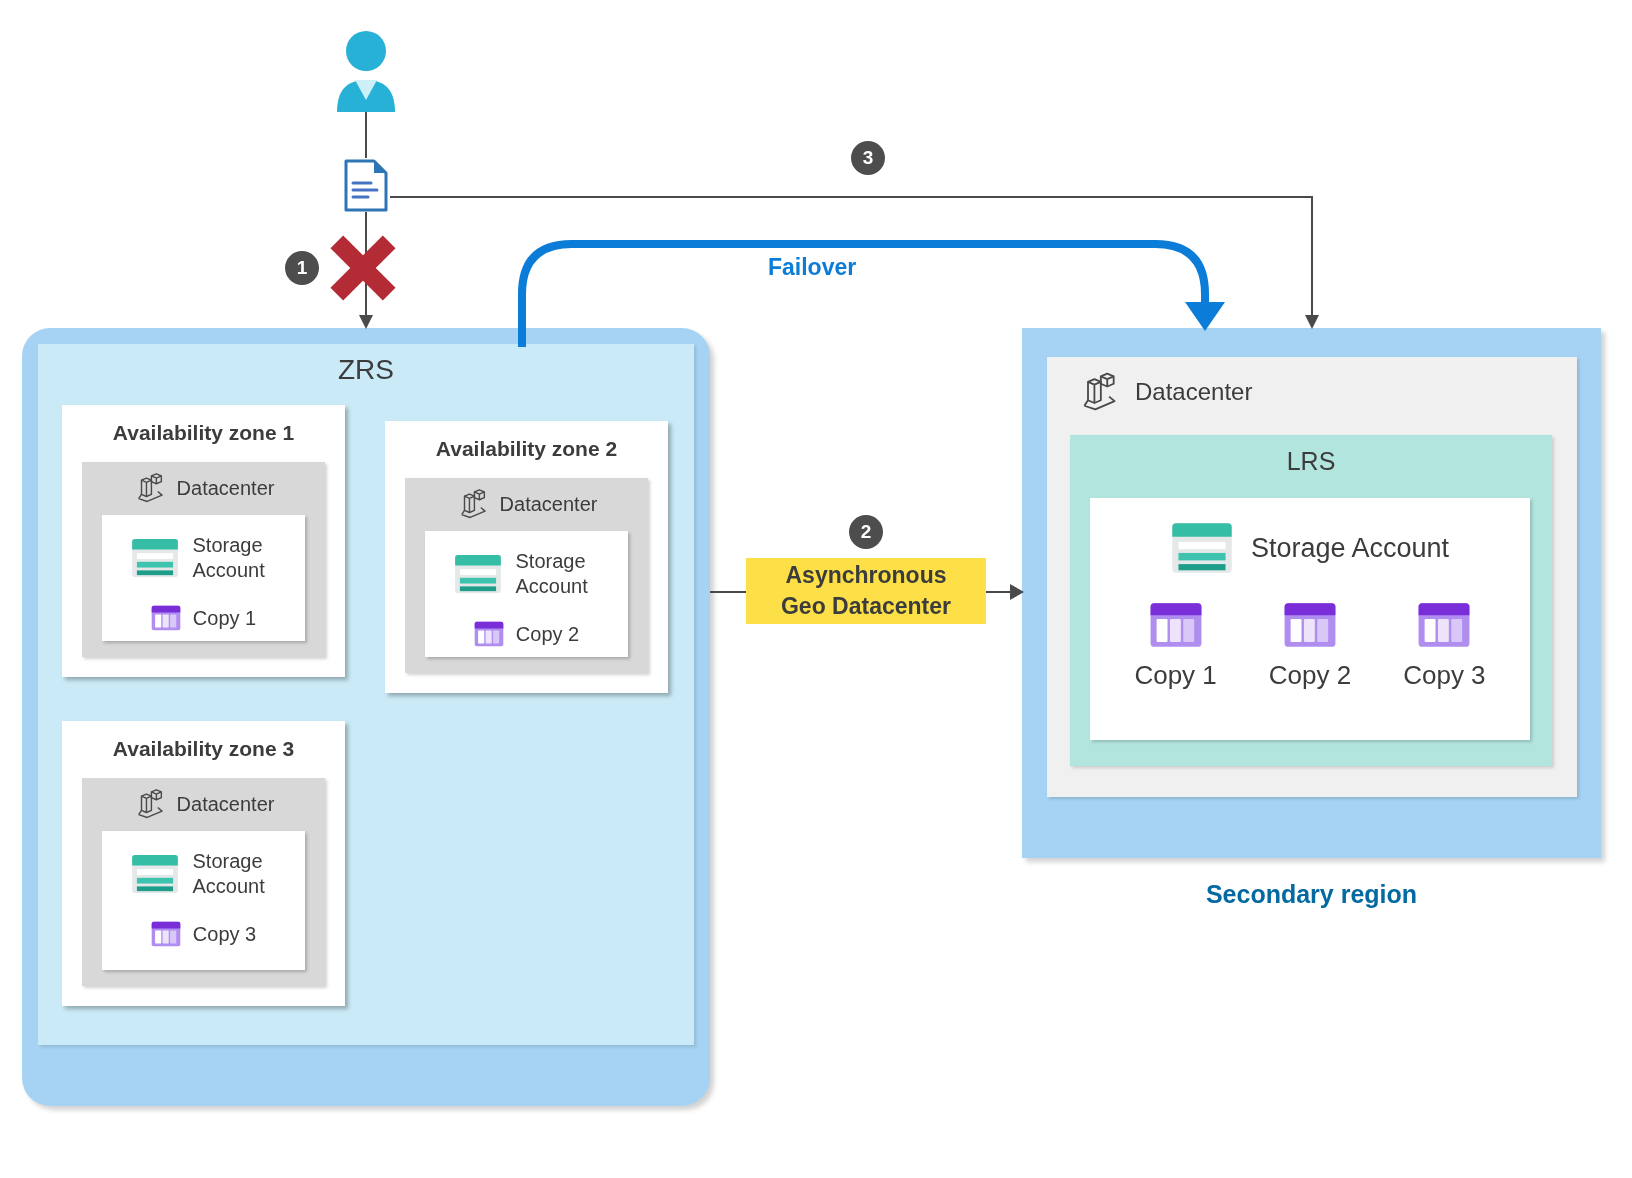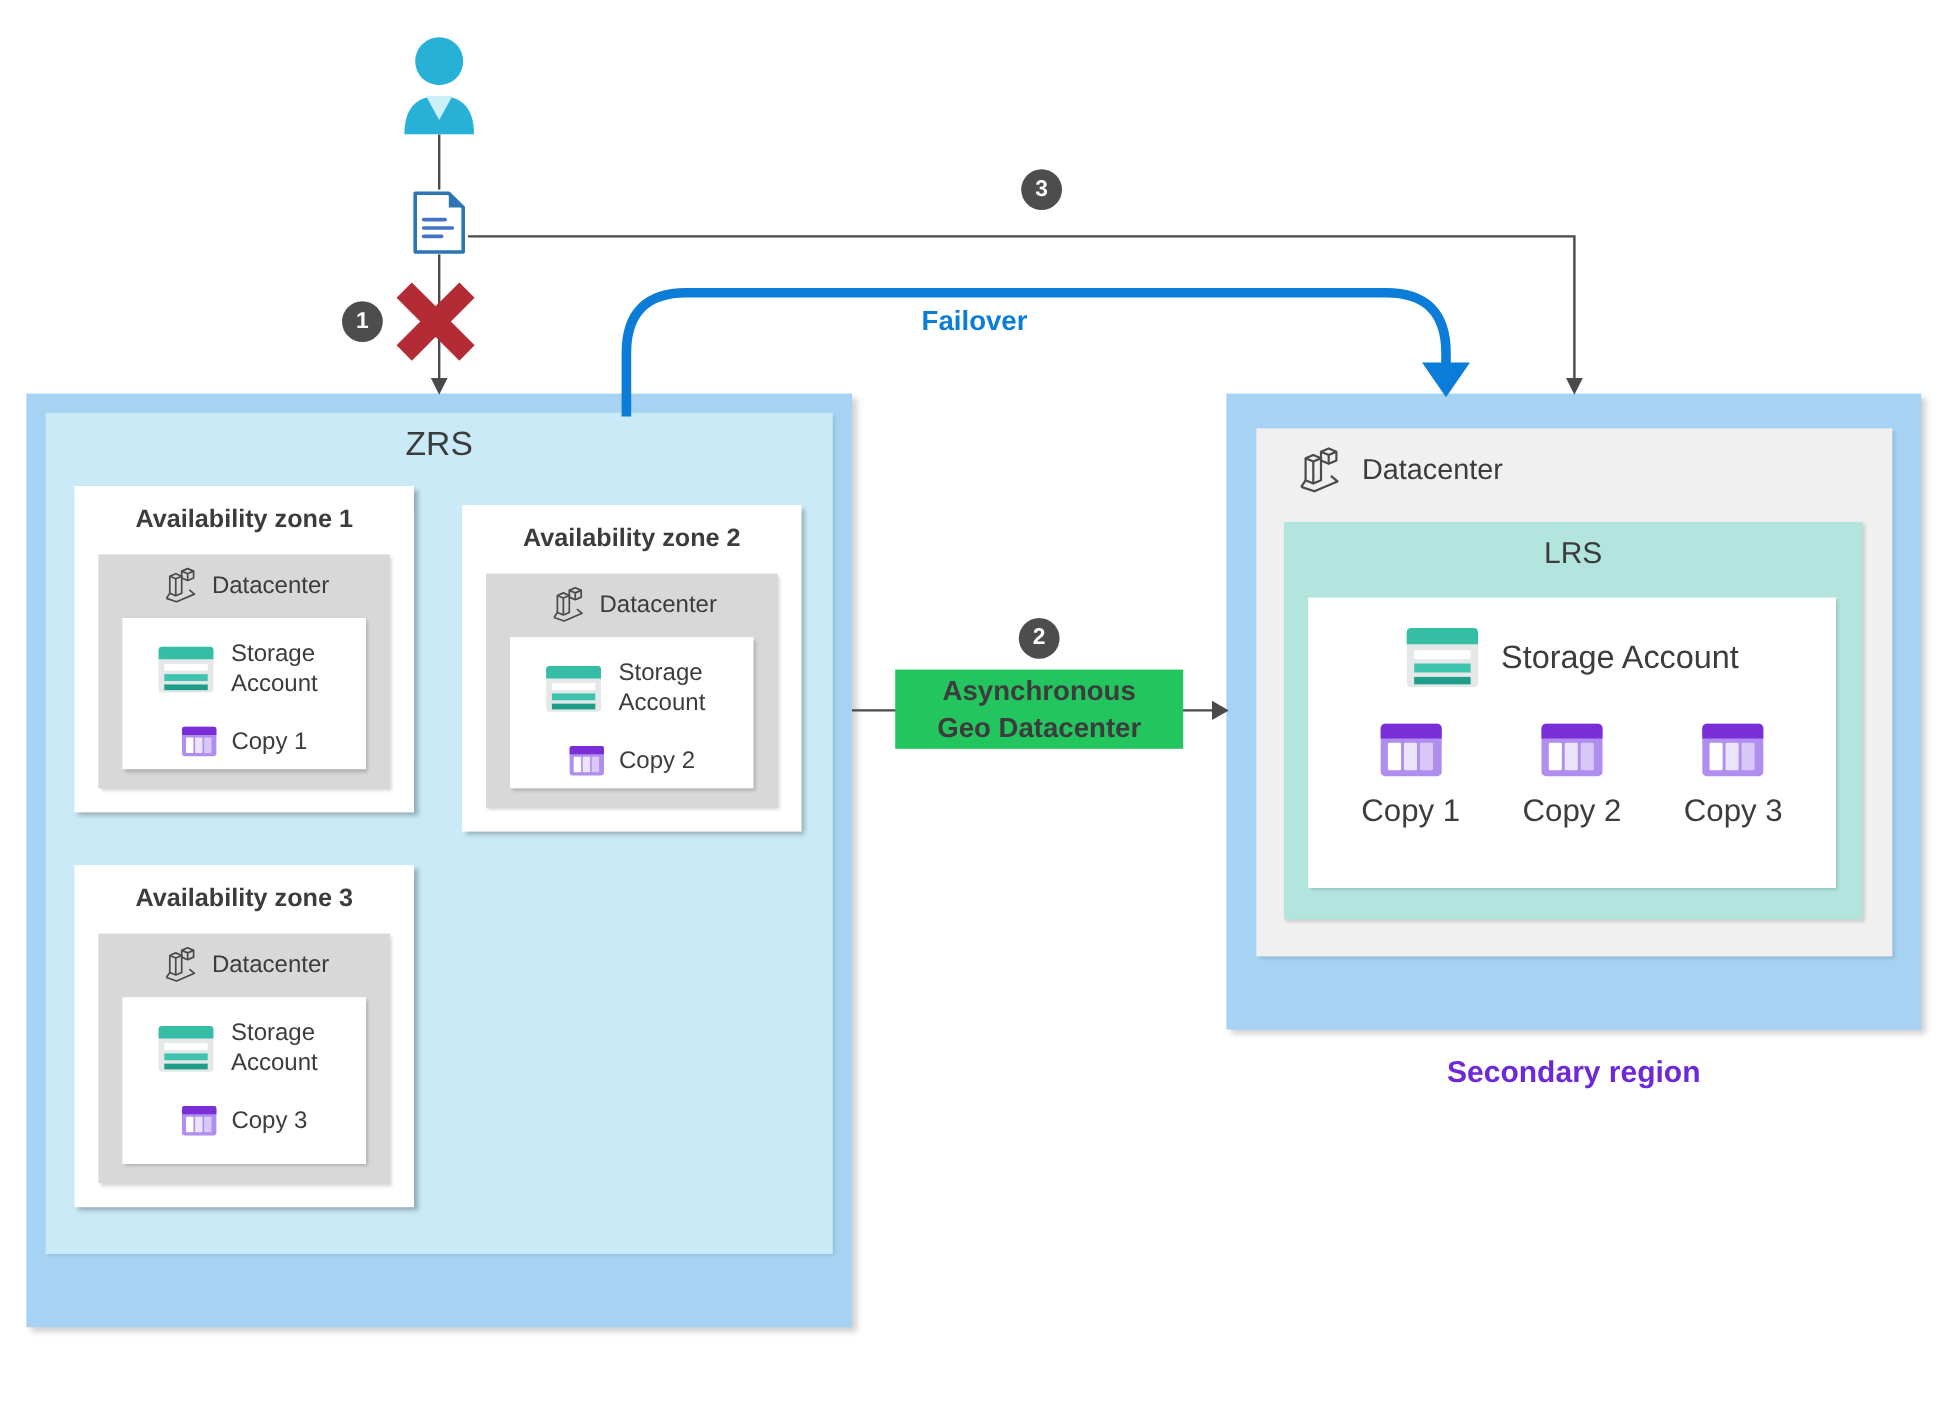--- a/index.html
+++ b/index.html
@@ -17,39 +17,39 @@
     --doc-blue:#2E75B6;
     --arrow-gray:#4A4A4A;
     --text-dark:#3C3C3C;
   }
   html,body{margin:0;padding:0;background:#fff;}
   .canvas{
     position:relative;width:1632px;height:1178px;background:#fff;overflow:hidden;
     font-family:"Liberation Sans",sans-serif;color:var(--text-dark);
   }
   .region{position:absolute;background:var(--region-blue);box-shadow:4px 4px 5px rgba(0,0,0,0.18);}
-  #primary-region{left:22px;top:328px;width:688px;height:778px;}
+  #primary-region{left:22px;top:328px;width:688px;height:778px;border-radius:28px;}
   #secondary-region{left:1022px;top:328px;width:579px;height:530px;}
 
   .zrs-box{position:absolute;left:16px;top:16px;width:656px;height:701px;background:var(--zrs-cyan);box-shadow:2px 2px 3px rgba(0,0,0,0.12);}
   .zrs-title{text-align:center;font-size:28px;margin-top:10px;}
 
   .zone-card{position:absolute;width:283px;background:#fff;box-shadow:3px 3px 4px rgba(0,0,0,0.28);}
   #zone-card-1{left:24px;top:61px;height:272px;}
   #zone-card-2{left:347px;top:61px;height:272px;margin-top:16px;}
   #zone-card-3{left:24px;top:377px;height:285px;}
   .zone-title{text-align:center;font-size:21px;margin-top:16px;font-weight:bold;}
   .dc-box{position:absolute;left:20px;right:20px;top:57px;bottom:20px;background:var(--zone-gray);box-shadow:2px 2px 3px rgba(0,0,0,0.18);}
   .dc-header{display:flex;justify-content:center;align-items:center;gap:10px;margin-top:8px;font-size:20px;}
   .inner-box{position:absolute;left:20px;right:20px;top:53px;bottom:16px;background:#fff;box-shadow:2px 2px 3px rgba(0,0,0,0.22);}
   .storage-row{display:flex;justify-content:center;align-items:center;gap:14px;margin-top:18px;font-size:20px;line-height:25px;}
   .storage-label{width:84px;}
   .copy-row{display:flex;justify-content:center;align-items:center;gap:12px;margin-top:22px;font-size:20px;}
 
-  .region-caption{position:absolute;text-align:center;font-weight:bold;font-size:25px;color:#6d28d9;}
+  .region-caption{position:absolute;text-align:center;font-weight:bold;font-size:25px;color:#0369a1;}
   #primary-caption{left:22px;top:1124px;width:688px;}
   #secondary-caption{left:1022px;top:880px;width:579px;}
 
   .dc-big{position:absolute;left:25px;top:29px;width:530px;height:440px;background:var(--dc-gray);box-shadow:2px 2px 3px rgba(0,0,0,0.15);}
   .dc-big-header{position:absolute;left:30px;top:12px;display:flex;align-items:center;gap:14px;font-size:24px;}
   .lrs-box{position:absolute;left:23px;top:78px;width:482px;height:331px;background:var(--lrs-teal);box-shadow:2px 2px 3px rgba(0,0,0,0.15);}
   .lrs-title{text-align:center;font-size:25px;margin-top:12px;}
   .white-box{position:absolute;left:20px;top:63px;width:440px;height:242px;background:#fff;box-shadow:2px 2px 3px rgba(0,0,0,0.18);}
   .storage-row2{display:flex;justify-content:center;align-items:center;gap:18px;margin-top:24px;font-size:27px;}
   .copies-row{display:flex;justify-content:center;gap:52px;margin-top:28px;}
@@ -57,21 +57,21 @@
 
   .step-badge{position:absolute;width:34px;height:34px;border-radius:50%;background:var(--badge-gray);
     color:#fff;font-weight:bold;font-size:19px;display:flex;align-items:center;justify-content:center;z-index:6;}
   #step-badge-1{left:285px;top:251px;}
   #step-badge-2{left:849px;top:515px;}
   #step-badge-3{left:851px;top:141px;}
 
   .failover-label{position:absolute;left:768px;top:254px;width:200px;
     font-size:23px;font-weight:bold;color:var(--failover-blue);z-index:6;}
   .geo-label{position:absolute;left:746px;top:558px;width:240px;text-align:center;font-weight:bold;
-    font-size:23px;line-height:31px;background:#22c55e;z-index:6;padding:2px 0;}
+    font-size:23px;line-height:31px;background:#fde047;z-index:6;padding:2px 0;}
 
   .overlay{position:absolute;left:0;top:0;z-index:4;pointer-events:none;}
   .icon-abs{position:absolute;z-index:5;}
   #user-icon{left:334px;top:30px;}
   #document-icon{left:344px;top:159px;}
 </style>
 </head>
 <body>
 
 <div class="canvas">

